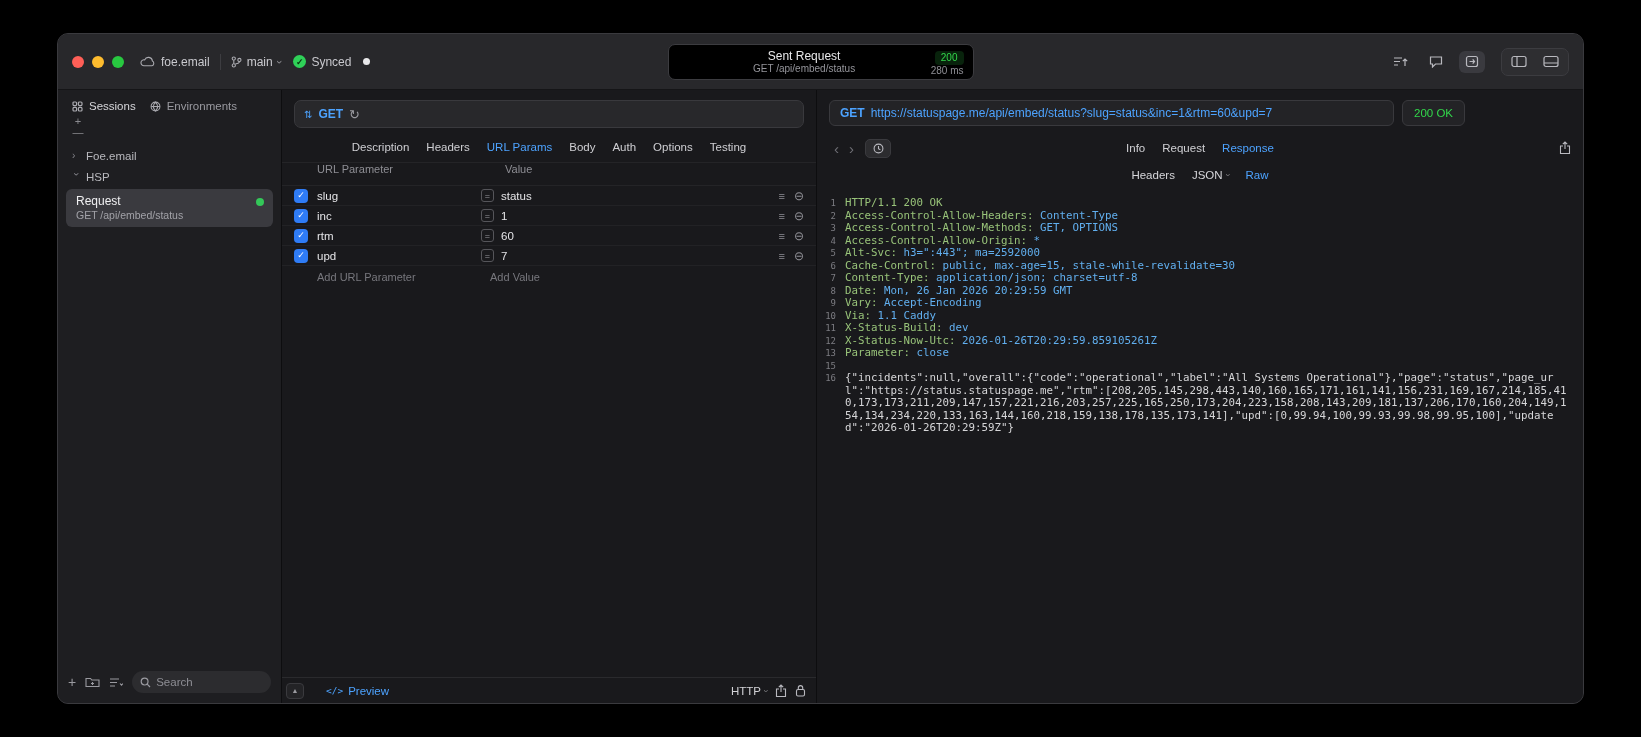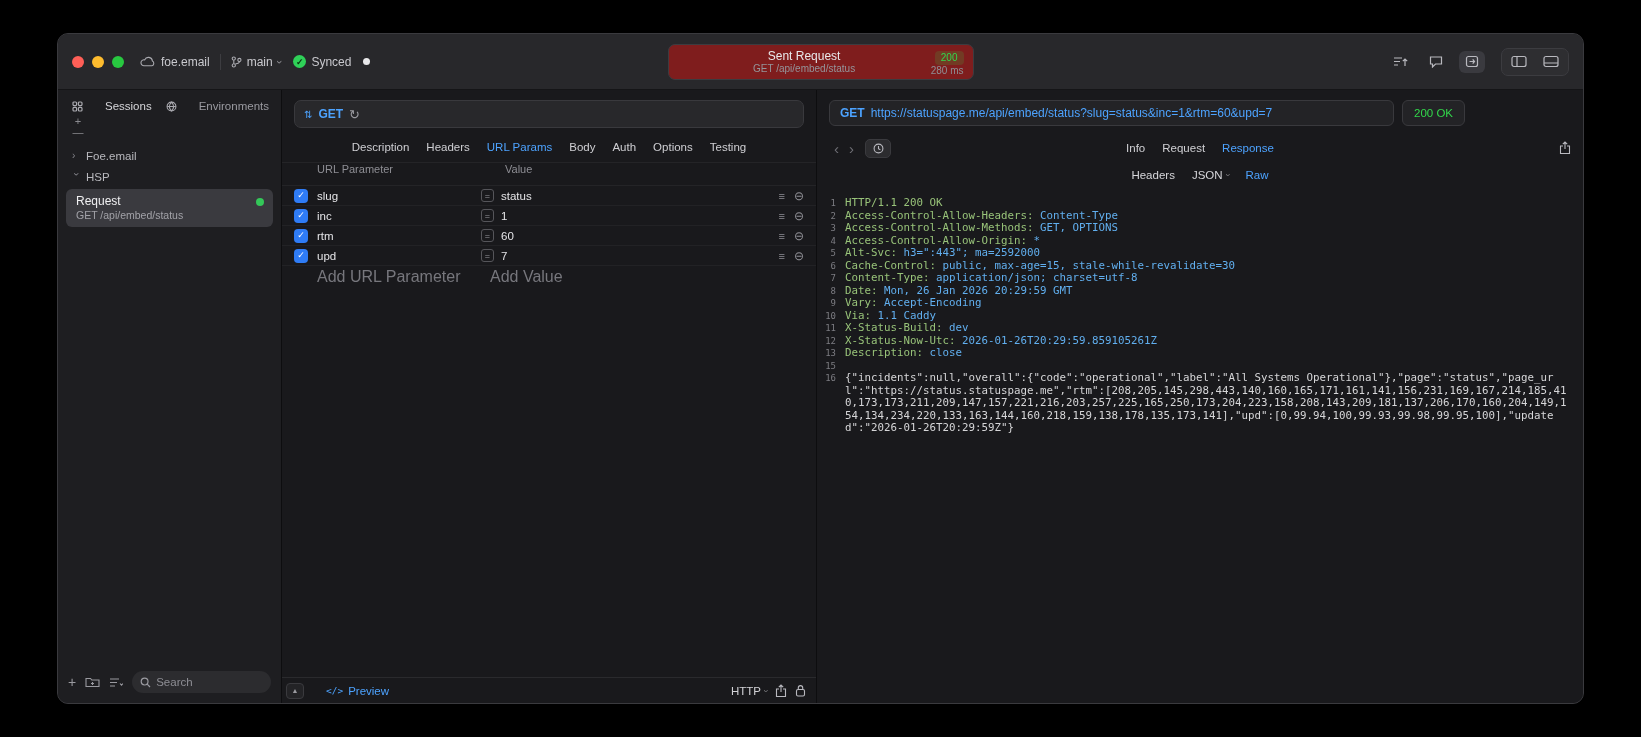--- a/index.html
+++ b/index.html
@@ -22,21 +22,21 @@
   .tb-cluster { display:flex; align-items:center; gap:5px; color:#c9c9ce; font-size:12px; }
   .tb-sep { width:1px; height:16px; background:#3d3d41; margin:0 10px; }
   .icon { color:#a9a9af; display:inline-flex; align-items:center; }
   .chev { color:#8b8b90; font-size:11px; display:inline-block; }
   .chev.down { transform:rotate(90deg); }
   .check-circle { width:13px; height:13px; border-radius:50%; background:#2fd158; color:#08320f;
     font-size:9px; display:inline-flex; align-items:center; justify-content:center; font-weight:bold; }
   .mod-dot { width:7px; height:7px; border-radius:50%; background:#e8e8ea; margin-left:12px; }
 
   .center-pill { position:absolute; left:50%; top:50%; transform:translate(-50%,-50%);
-    width:306px; height:36px; background:#7f1d1d; border:1px solid #3c3c40; border-radius:7px;
+    width:306px; height:36px; background:#000000; border:1px solid #3c3c40; border-radius:7px;
     display:flex; align-items:center; padding:0 9px; cursor:default; }
   .cp-mid { flex:1; text-align:center; }
   .cp-title { color:#e8e8ea; font-size:12px; line-height:14px; }
   .cp-sub { color:#95959b; font-size:10px; line-height:12px; }
   .cp-right { text-align:right; }
   .badge-200 { display:inline-block; background:rgba(50,215,75,.16); color:#32d74b; font-size:10px;
     border-radius:4px; padding:0 6px; line-height:14px; }
   .cp-ms { color:#8f8f95; font-size:10px; line-height:12px; }
 
   .tb-right { margin-left:auto; display:flex; align-items:center; gap:10px; }
@@ -49,21 +49,21 @@
   
   .main { flex:1; display:flex; min-height:0; }
   .sidebar { width:224px; flex:none; background:#1e1e21; border-right:1px solid #0d0d0f;
     display:flex; flex-direction:column; }
   .req-panel { width:535px; flex:none; background:#19191c; border-right:1px solid #0d0d0f;
     display:flex; flex-direction:column; }
   .res-panel { flex:1; background:#19191c; display:flex; flex-direction:column; min-width:0; }
 
   
   .side-tabs { display:flex; gap:14px; padding:10px 14px 2px; align-items:center; }
-  .side-tab { display:flex; align-items:center; gap:22px; font-size:11.5px; color:#d6d6da; cursor:default; }
+  .side-tab { display:flex; align-items:center; gap:6px; font-size:11.5px; color:#d6d6da; cursor:default; }
   .side-tab.inactive { color:#9a9aa0; }
   .side-plusminus { display:flex; flex-direction:column; gap:1px; padding:2px 14px 4px; }
   .side-plusminus span { color:#8a8a90; font-size:11px; line-height:10px; width:12px; text-align:center; }
   .tree { padding:4px 8px 0; }
   .tree-row { display:flex; align-items:center; gap:6px; color:#b9b9be; font-size:11.5px;
     height:21px; padding:0 6px; border-radius:5px; cursor:default; }
   .tree-chev { color:#85858b; font-size:10px; width:8px; display:inline-block; }
   .tree-chev.down { transform:rotate(90deg); }
   .req-card { position:relative; margin:2px 8px; background:#3a3a3f; border-radius:6px;
     padding:5px 10px 6px; cursor:default; }
@@ -101,21 +101,21 @@
   .checkbox { width:14px; height:14px; border-radius:4px; background:#2f7cf6; display:inline-flex;
     align-items:center; justify-content:center; flex:none; }
   .checkbox .check { color:#fff; font-size:9px; line-height:1; }
   .param-name { width:164px; margin-left:9px; color:#e4e4e7; font-size:11.5px; }
   .param-value-wrap { flex:1; display:flex; align-items:center; gap:7px; min-width:0; }
   .eq-icon { width:13px; height:13px; border:1px solid #55555a; border-radius:3px; color:#9a9aa0;
     font-size:9px; display:inline-flex; align-items:center; justify-content:center; flex:none; }
   .param-value { color:#e4e4e7; font-size:11.5px; }
   .row-actions { display:flex; align-items:center; gap:9px; color:#8e8e94; }
   .menu-glyph { font-size:11px; } .remove-glyph { font-size:12px; }
-  .add-row { display:flex; align-items:center; height:22px; padding:0 12px; color:#77777d; font-size:16px; }
+  .add-row { display:flex; align-items:center; height:22px; padding:0 12px; color:#77777d; font-size:11px; }
   .add-name { margin-left:23px; width:173px; }
 
   .req-footer { margin-top:auto; border-top:1px solid #2a2a2d; height:26px; display:flex;
     align-items:center; padding:0 10px 0 4px; gap:8px; }
   .expand-box { width:18px; height:16px; border:1px solid #3a3a3e; border-radius:4px; color:#9a9aa0;
     font-size:7px; display:inline-flex; align-items:center; justify-content:center; background:#232326; }
   .preview-cluster { display:flex; align-items:center; gap:5px; color:#4da3ff; margin-left:14px; }
   .code-glyph { font-family:"DejaVu Sans Mono",monospace; font-size:9.5px; }
   .preview-label { font-size:11.5px; }
   .http-cluster { margin-left:auto; display:flex; align-items:center; gap:3px; color:#d2d2d6; font-size:11.5px; }
@@ -506,21 +506,21 @@
           <div class="code-line">
             <span class="ln">11</span>
             <span class="lc"><span class="code-key">X-Status-Build:</span><span class="code-val"> dev</span></span>
           </div>
           <div class="code-line">
             <span class="ln">12</span>
             <span class="lc"><span class="code-key">X-Status-Now-Utc:</span><span class="code-val"> 2026-01-26T20:29:59.859105261Z</span></span>
           </div>
           <div class="code-line">
             <span class="ln">13</span>
-            <span class="lc"><span class="code-key">Description:</span><span class="code-val"> close</span></span>
+            <span class="lc"><span class="code-key">Parameter:</span><span class="code-val"> close</span></span>
           </div>
           <div class="code-line">
             <span class="ln">15</span>
             <span class="lc"></span>
           </div>
           <div class="code-line">
             <span class="ln">16</span>
             <span class="lc"><span class="code-body">{"incidents":null,"overall":{"code":"operational","label":"All Systems Operational"},"page":"status","page_url":"https://status.statuspage.me","rtm":[208,205,145,298,443,140,160,165,171,161,141,156,231,169,167,214,185,410,173,173,211,209,147,157,221,216,203,257,225,165,250,173,204,223,158,208,143,209,181,137,206,170,160,204,149,154,134,234,220,133,163,144,160,218,159,138,178,135,173,141],"upd":[0,99.94,100,99.93,99.98,99.95,100],"updated":"2026-01-26T20:29:59Z"}</span></span>
           </div>
         </div>

